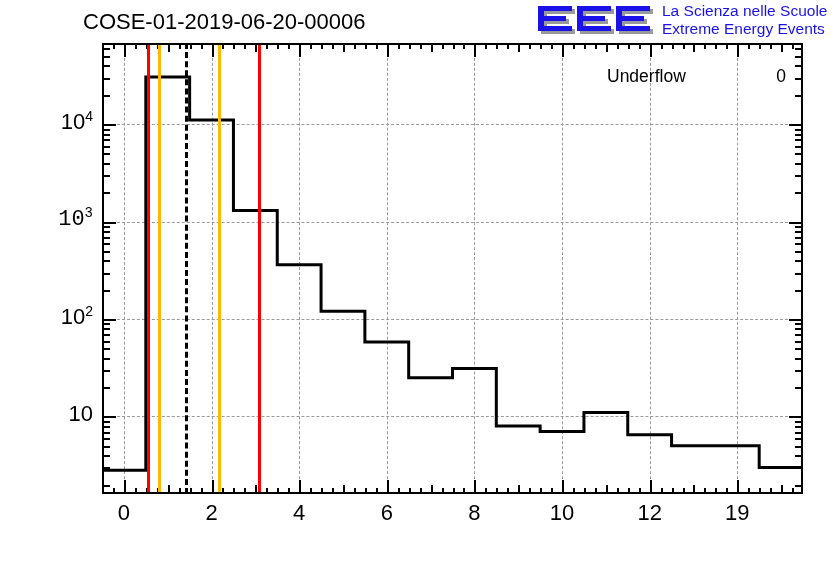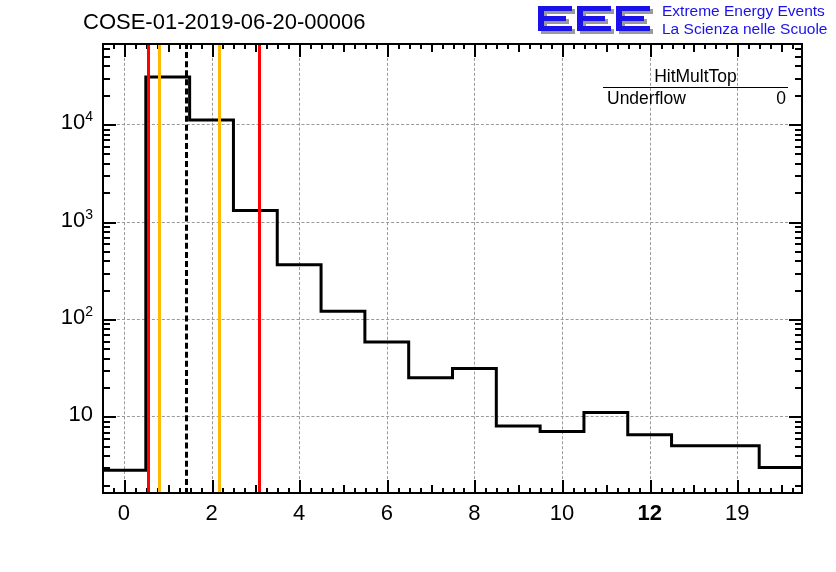--- a/index.html
+++ b/index.html
@@ -103,22 +103,22 @@
         <rect x="41" y="14" width="28" height="5"></rect>
         <rect x="41" y="24" width="34" height="5"></rect>
         <rect x="41" y="4" width="6" height="25"></rect>
         <rect x="80" y="4" width="34" height="5"></rect>
         <rect x="80" y="14" width="28" height="5"></rect>
         <rect x="80" y="24" width="34" height="5"></rect>
         <rect x="80" y="4" width="6" height="25"></rect>
       </g>
     </svg>
     <div class="logo-text">
+      <span class="logo-line">La Scienza nelle Scuole</span>
       <span class="logo-line">Extreme Energy Events</span>
-      <span class="logo-line">La Scienza nelle Scuole</span>
     </div>
   </div>
 
   <div class="plotarea" id="plotarea">
       <div class="gridv" style="left: 21.9062px;"></div>
       <div class="gridv" style="left: 109.531px;"></div>
       <div class="gridv" style="left: 197.156px;"></div>
       <div class="gridv" style="left: 284.781px;"></div>
       <div class="gridv" style="left: 372.406px;"></div>
       <div class="gridv" style="left: 460.031px;"></div>
@@ -349,33 +349,32 @@
     </div>
   <div class="frame"></div>
 
   <div id="xlabels">
       <div class="xlab" style="left: 123.906px; top: 500px;">0</div>
       <div class="xlab" style="left: 211.531px; top: 500px;">2</div>
       <div class="xlab" style="left: 299.156px; top: 500px;">4</div>
       <div class="xlab" style="left: 386.781px; top: 500px;">6</div>
       <div class="xlab" style="left: 474.406px; top: 500px;">8</div>
       <div class="xlab" style="left: 562.031px; top: 500px;">10</div>
-      <div class="xlab" style="left: 649.656px; top: 500px; font-weight: bold;">12</div>
+      <div class="xlab" style="left: 649.656px; top: 500px;">12</div>
       <div class="xlab" style="left: 737.281px; top: 500px;">19</div>
     </div>
   <div id="ylabels">
       <div class="ylab" style="right: 743px; top: 401.448px;">10</div>
       <div class="ylab" style="right: 743px; top: 304.006px;">10<sup>2</sup></div>
-      <div class="ylab" style="right: 743px; top: 206.564px;">10<sup>3</sup></div>
+      <div class="ylab" style="right: 743px; top: 206.564px; font-family: Liberation Mono, monospace;">10<sup>3</sup></div>
       <div class="ylab" style="right: 743px; top: 109.121px;">10<sup>4</sup></div>
     </div>
 
 
   <div class="statsbox">
-    <div class="stats-title">HitMultTop</div>
     <div id="statsrows">
         <div class="stats-row">
           <span class="k">Underflow</span>
           <span class="v">0</span>
         </div>
       </div>
   </div>
 
 </div>
 

